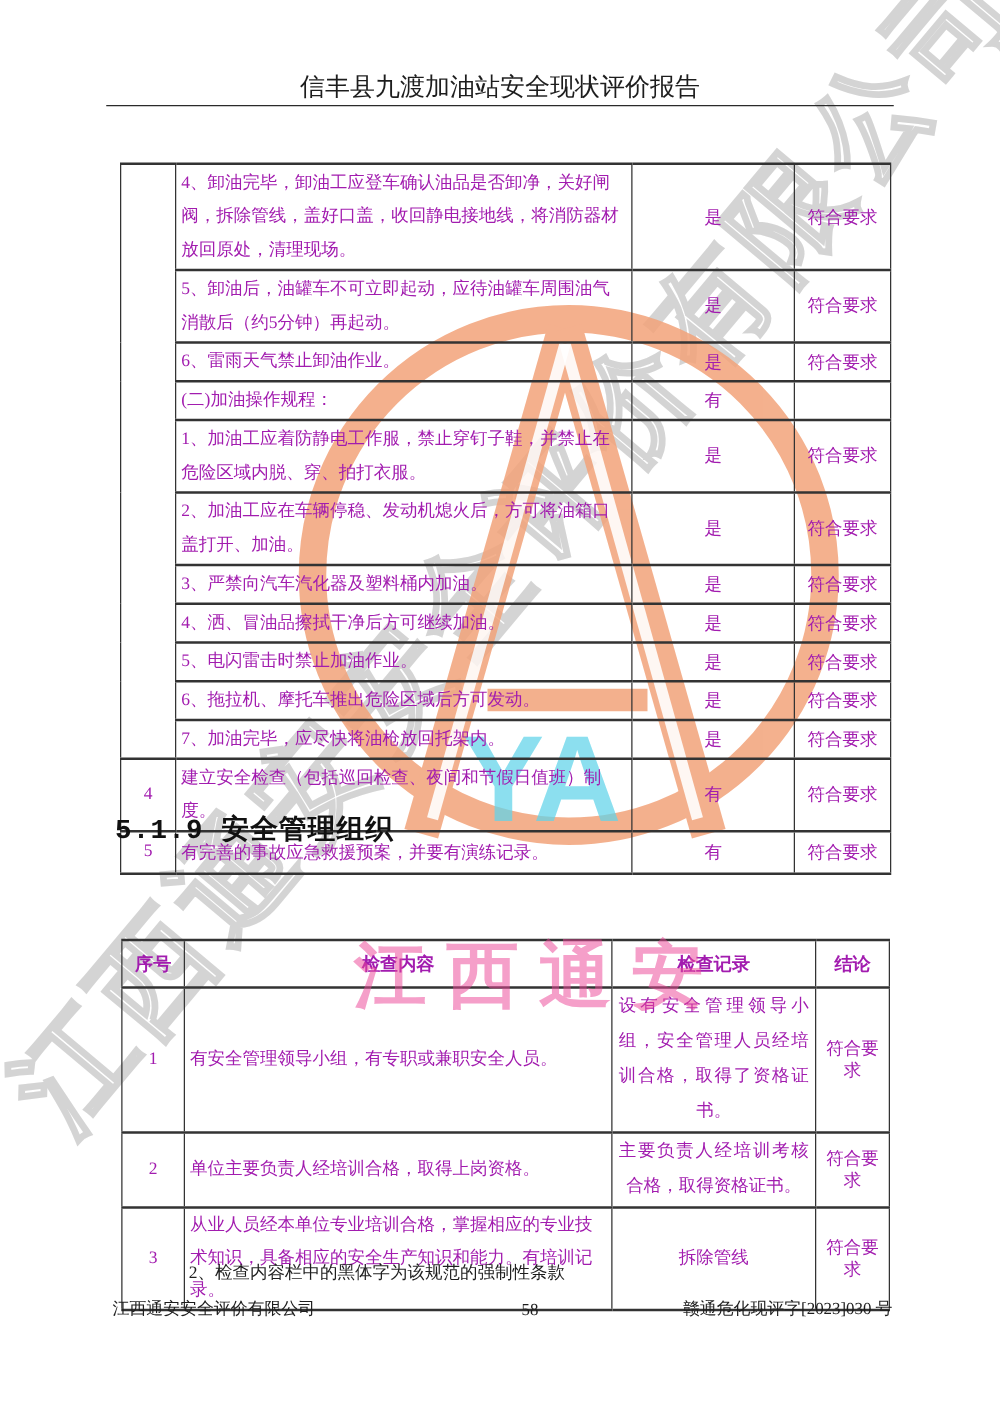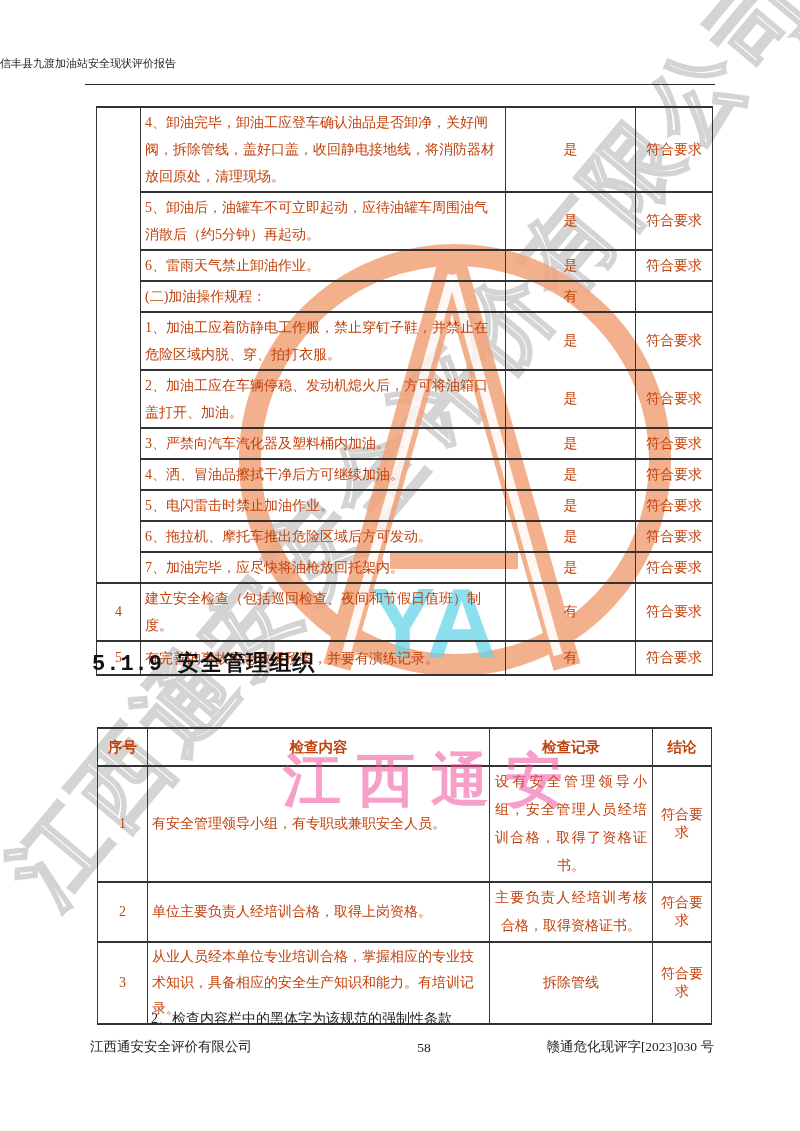--- a/index.html
+++ b/index.html
@@ -18,35 +18,35 @@
   }
   .wm-logo { position:absolute; left:200px; top:215px; z-index:0; pointer-events:none; }
   .wm-red {
     position:absolute; left:283px; top:742px; z-index:3;
     font-family:"Liberation Sans", sans-serif; font-weight:bold;
     font-size:58px; letter-spacing:16px; white-space:nowrap;
     color:#ec4899; opacity:0.52; pointer-events:none;
   }
   
   .page-title {
-    position:absolute; top:56px; left:0; width:100%; 
-    font-size:11px; z-index:1;
+    position:absolute; top:56px; left:0; width:100%; text-align:center;
+    font-size:20px; z-index:1;
   }
   .header-rule {
     position:absolute; top:84px; left:85px; width:630px; height:0;
     border-top:1.5px solid #2a2a2a; z-index:1;
   }
   .footer { position:absolute; top:1038px; left:0; width:100%; font-size:13.5px; z-index:1; }
   .footer .f-left  { position:absolute; left:90px; top:0; }
   .footer .f-center{ position:absolute; left:0; width:100%; text-align:center; top:2px;margin-left:24px; }
   .footer .f-right { position:absolute; right:86px; top:0; }
   
   table.doc-table {
     position:absolute; border-collapse:collapse; table-layout:fixed;
-    z-index:1; font-size:14px; color:#c2410c;
+    z-index:1; font-size:14px; color:#a21caf;margin-top:24px;
   }
   table.doc-table td, table.doc-table th {
     border:1px solid #333; border-top-width:2px; border-bottom-width:2px;
     padding:1px 4px; vertical-align:middle; overflow:hidden;
     font-weight:normal;
   }
   #table1 { left:96px; top:106px; width:616px; }
   #table2 { left:97px; top:727px; width:614px; }
   td.c-serial { text-align:center; }
   td.c-content { text-align:left; line-height:27px; }

